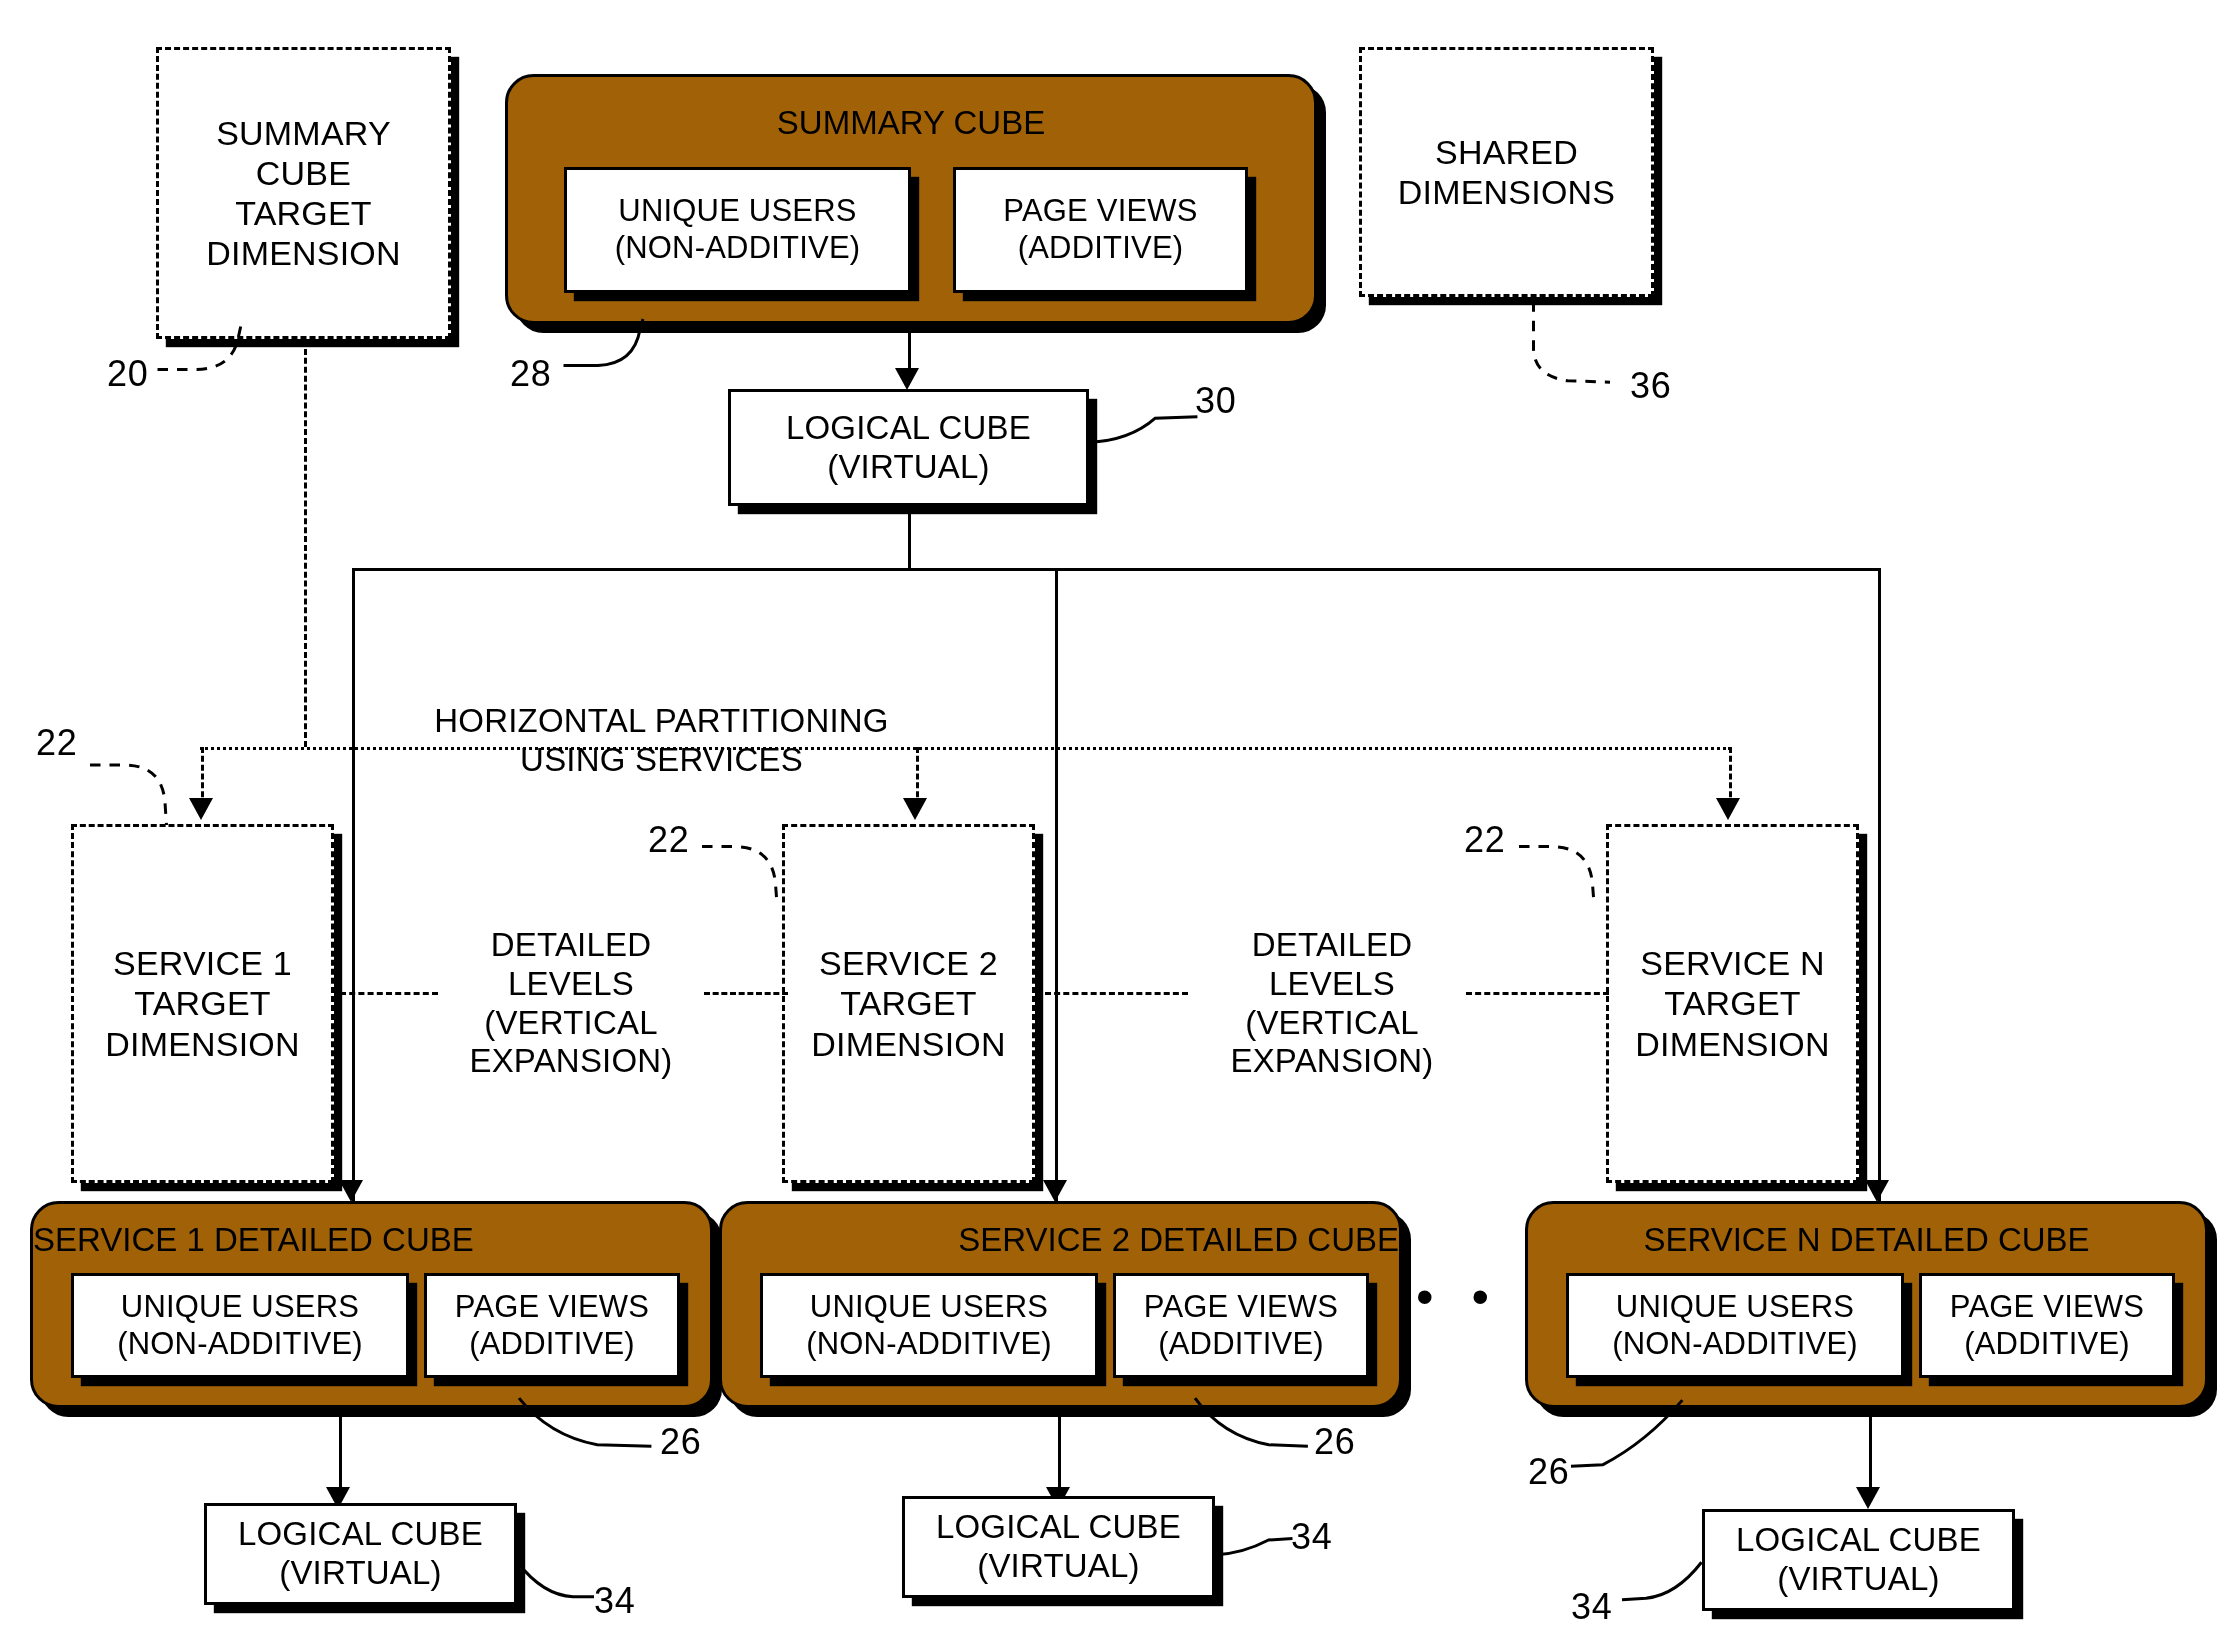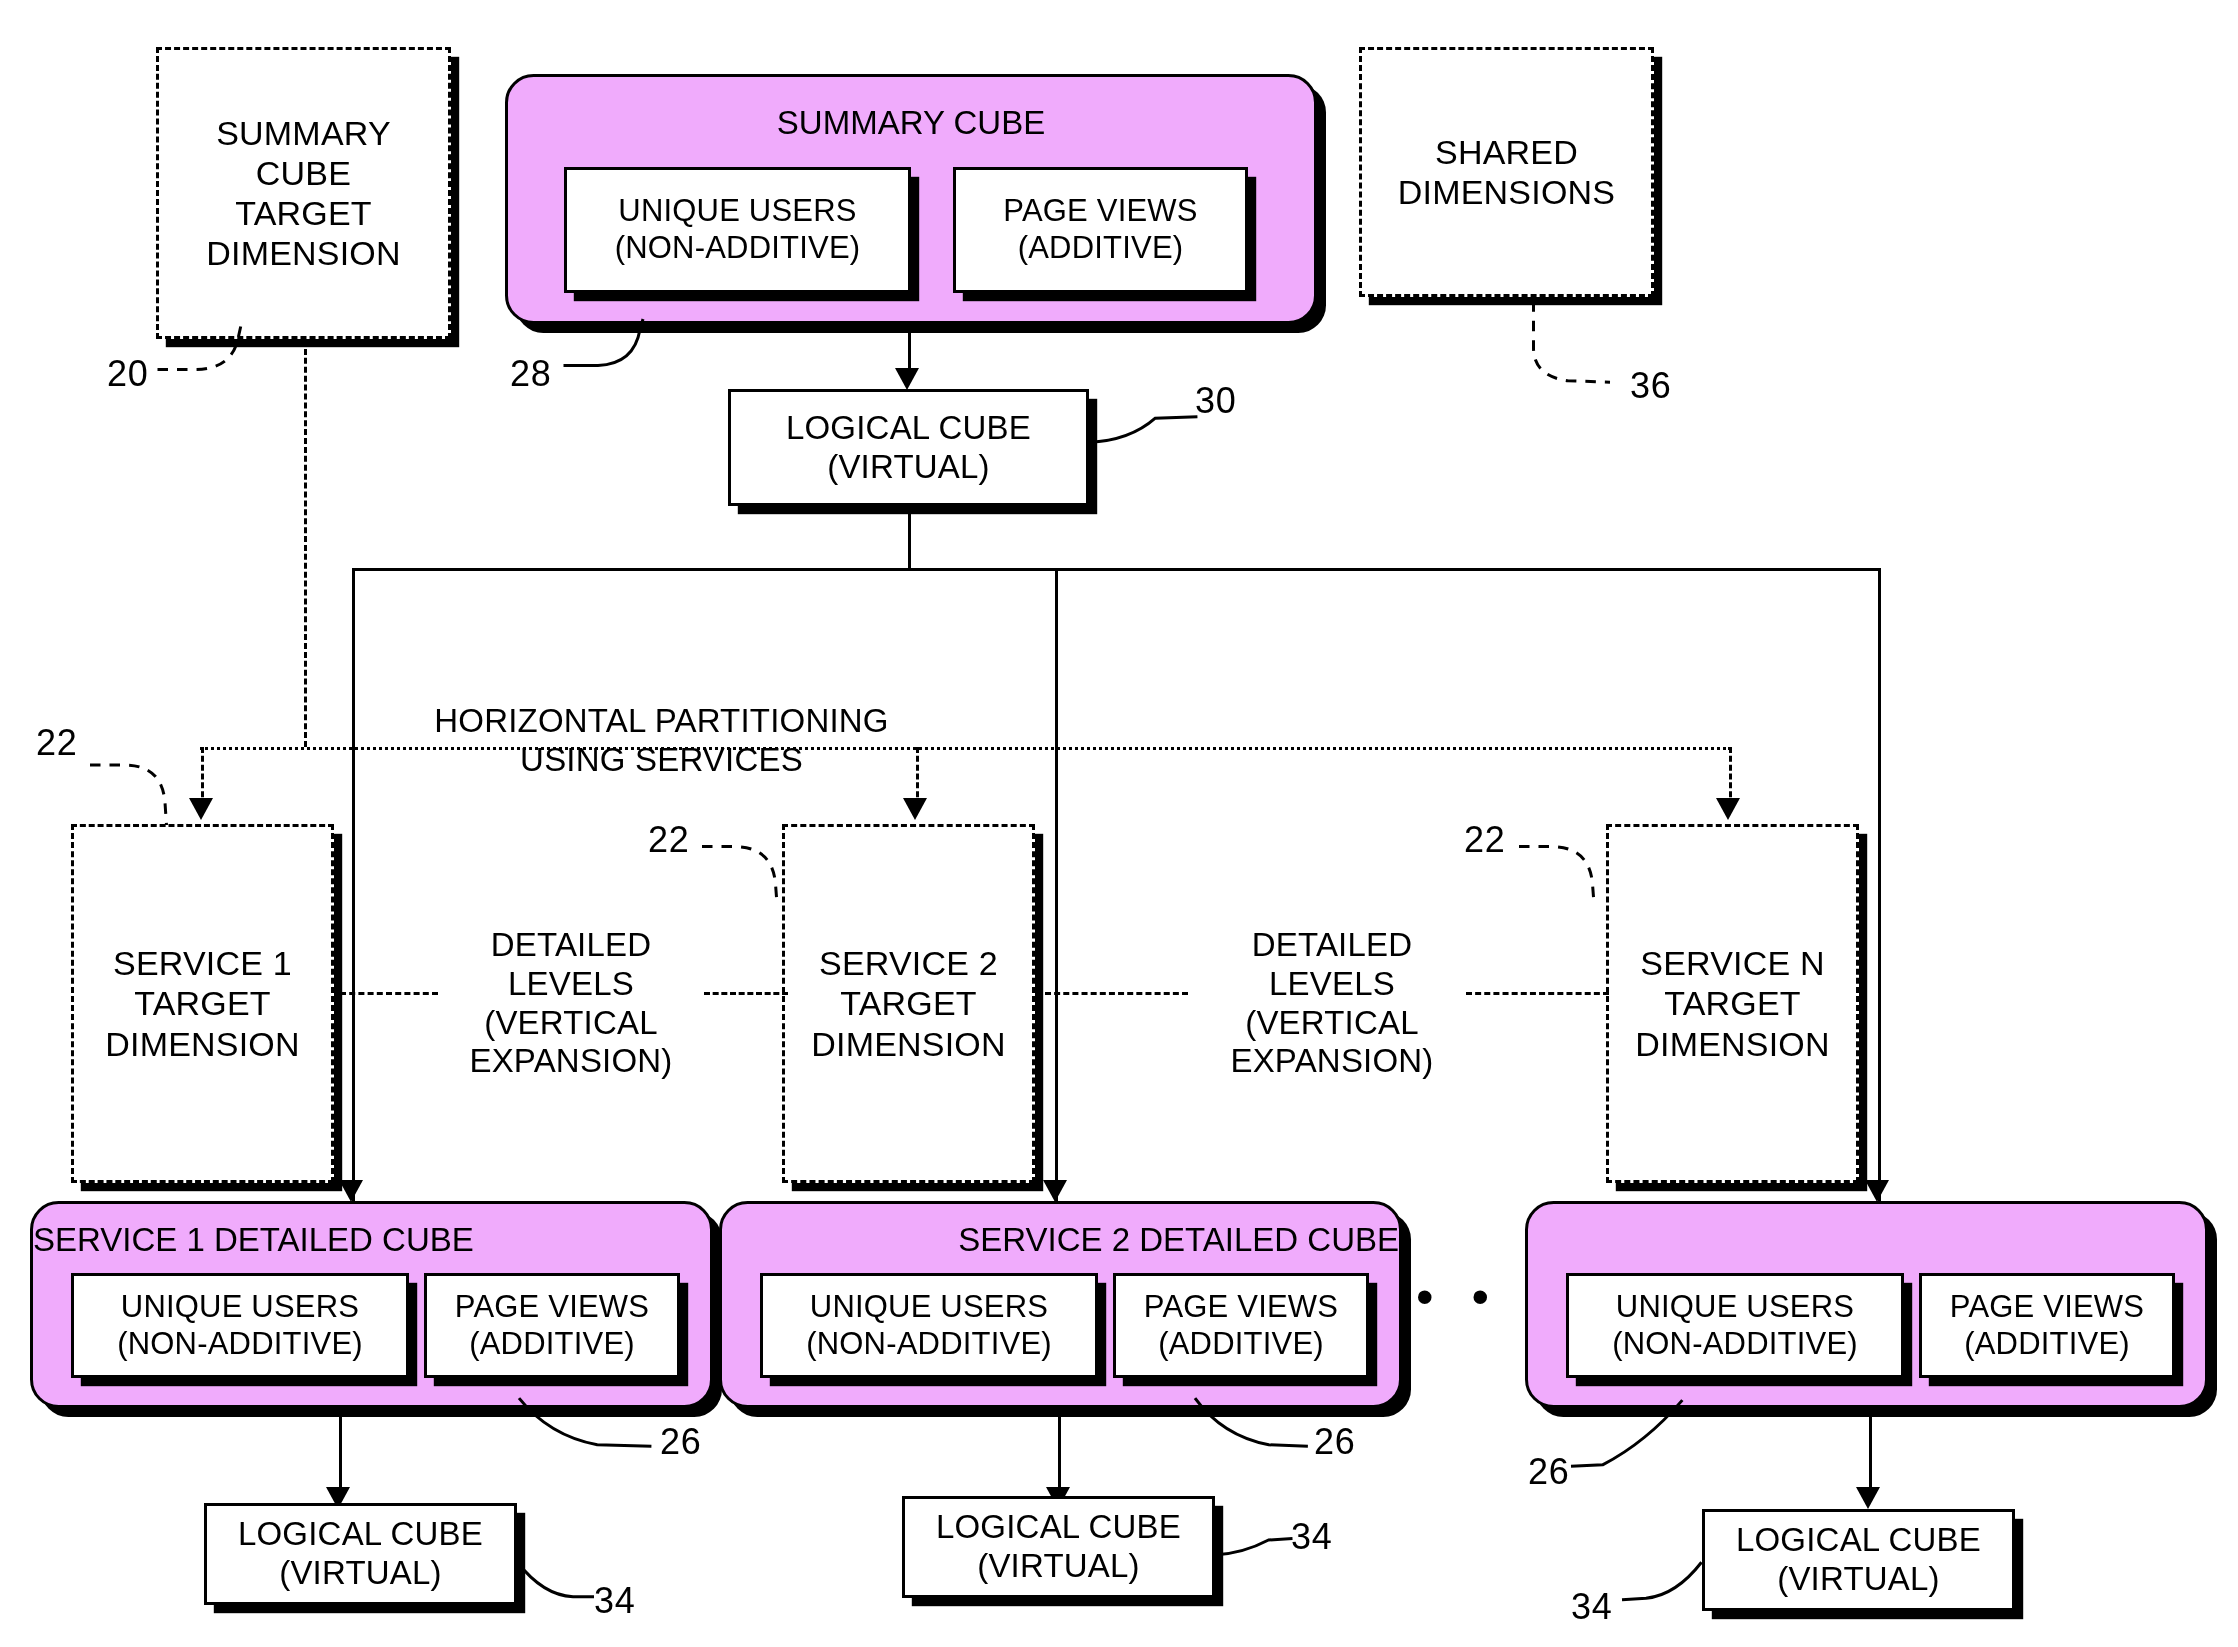--- a/index.html
+++ b/index.html
@@ -9,21 +9,21 @@
   
   .box{position:absolute;box-sizing:border-box;background:#fff;
        display:flex;flex-direction:column;align-items:center;justify-content:center;
        text-align:center;line-height:1.18;letter-spacing:0.2px;}
 
   
   .solid{border:3px solid #000;box-shadow:9px 9px 0 -0.8px #000;}
   
   .dashed{border:3px dashed #000;box-shadow:9px 9px 0 -0.8px #000;}
   
-  .rounded{border:3.8px solid #000;border-radius:28.6px;box-shadow:9.8px 9.8px 0 -0.8px #000;background:#f0abfc;}
+  .rounded{border:3.8px solid #000;border-radius:28.6px;box-shadow:9.8px 9.8px 0 -0.8px #000;background:#a16207;}
 
   .lbl{display:block;white-space:pre-line;}
 
   
   .t-big{font-size:34px;}
   .t-cube{font-size:33px;}
   .t-meas{font-size:31px;}
   .t-free{font-size:33px;justify-content:center;}
   .refnum{position:absolute;font-size:36px;letter-spacing:0.8px;}
 
@@ -217,20 +217,23 @@
     </div>
   </div>
   <div class="refnum" style="left:1314px;top:1421px;">26</div>
   <svg class="leader" style="left:1195px;top:1398px;width:143px;height:68px;" viewBox="0 0 190 90" width="143" height="68">
     <path d="M 0 0 Q 36 50 98 62 L 150 64" fill="none" stroke="#000" stroke-width="4"></path>
   </svg>
 
   <div class="dots" style="left:1416px;top:1272px;">• • •</div>
 
   <div class="rounded" style="position:absolute;left:1525px;top:1201px;width:677px;height:201px;">
+    <div style="position:absolute;left:0;top:16.5px;width:100%;text-align:center;">
+      <span class="lbl t-cube">SERVICE N DETAILED CUBE</span>
+    </div>
     <div class="box solid t-meas" style="left:38px;top:69px;width:338px;height:105px;">
       <span class="lbl">UNIQUE USERS
 (NON-ADDITIVE)</span>
     </div>
     <div class="box solid t-meas" style="left:391px;top:69px;width:256px;height:105px;">
       <span class="lbl">PAGE VIEWS
 (ADDITIVE)</span>
     </div>
   </div>
   <div class="refnum" style="left:1528px;top:1451px;">26</div>

